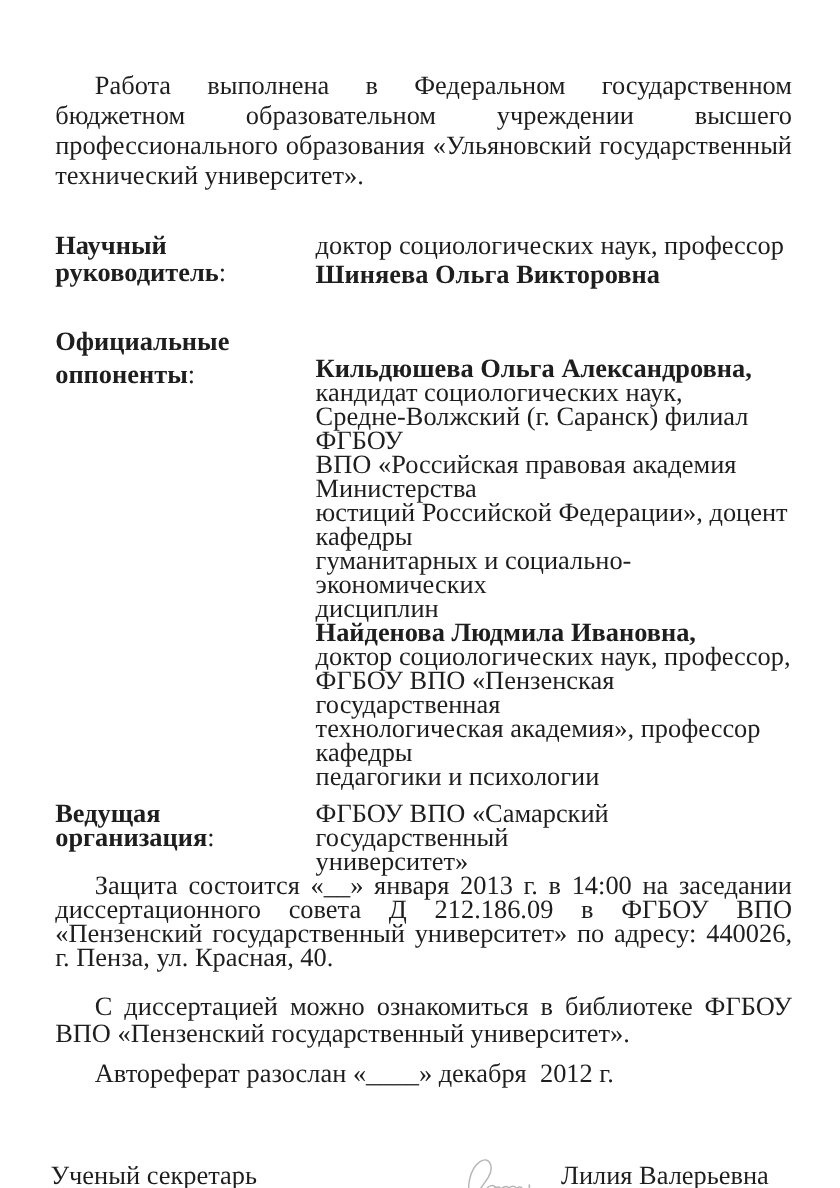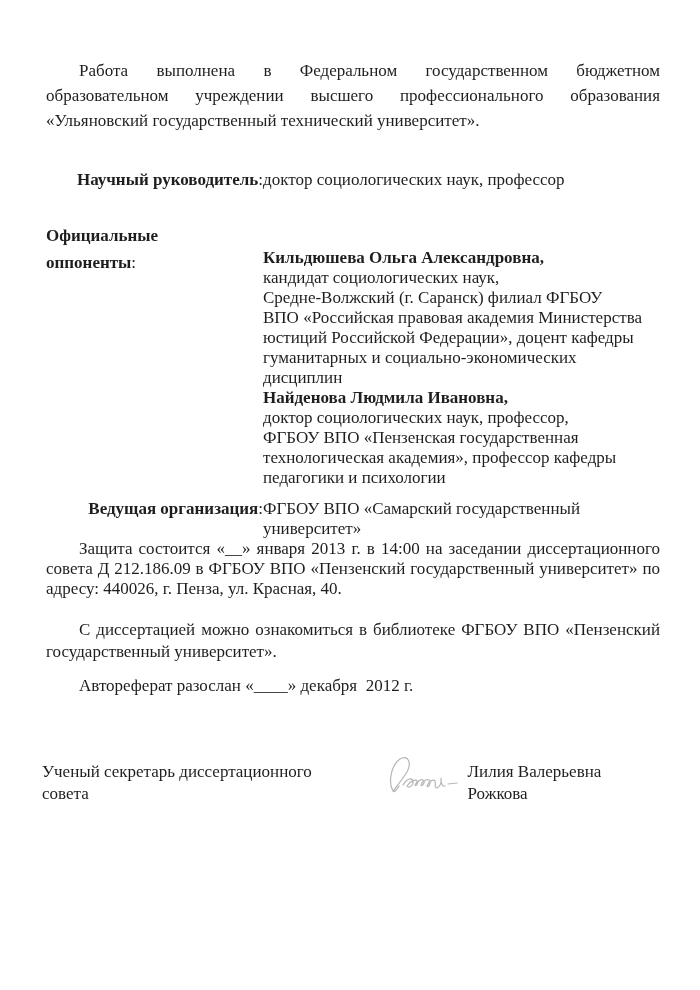--- a/index.html
+++ b/index.html
@@ -4,21 +4,21 @@
 <style>
   html, body { margin: 0; padding: 0; background: #ffffff; }
   .page {
     position: relative;
     width: 700px;
     height: 990px;
     box-sizing: border-box;
     background: #ffffff;
     color: #1e1e1e;
     font-family: "Liberation Serif", "DejaVu Serif", serif;
-    font-size: 17px;
+    font-size: 22px;
     padding: 58px 40px 0 46px;
     overflow: hidden;
   }
   .para {
     margin: 0;
     text-align: justify;
     text-align-last: left;
     text-indent: 33px;
   }
   .intro { line-height: 25px; }
@@ -26,21 +26,21 @@
   .library { margin-top: 20px; line-height: 22px; }
   .mailed  { margin-top: 12px; line-height: 22px; text-align: right; white-space: pre-wrap; }
   .grid-row {
     display: grid;
     grid-template-columns: 217px 1fr;
     align-items: start;
   }
   .row-supervisor { margin-top: 36px; line-height: 22px; }
   .row-opponents  { margin-top: 31px; }
   .row-leadorg    { margin-top: 11px; line-height: 20px; }
-  .label { font-weight: bold; text-align: right; }
+  .label { font-weight: bold; }
   .label .colon { font-weight: normal; }
   .label-2line { line-height: 27px; font-weight: bold; }
   .label-2line .colon { font-weight: normal; }
   .person-name { font-weight: bold; }
   .supervisor-name { margin-top: 2px; }
   .opp-content { padding-top: 12px; line-height: 20px; }
   .opp-item2 { margin-top: 14px; }
   .details { white-space: pre-line; }
   .org-value { white-space: pre-line; }
   .footer {
@@ -60,20 +60,21 @@
 <body>
 
 <div class="page">
 
   <p class="para intro">Работа выполнена в Федеральном государственном бюджетном образовательном учреждении высшего профессионального образования «Ульяновский государственный технический университет».</p>
 
   <div class="grid-row row-supervisor">
     <div class="label"><span>Научный руководитель</span><span class="colon">:</span></div>
     <div>
       <div>доктор социологических наук, профессор</div>
+      <div class="person-name supervisor-name">Шиняева Ольга Викторовна</div>
     </div>
   </div>
 
   <div class="grid-row row-opponents">
     <div class="label-2line">
       <div>Официальные</div>
       <div><span>оппоненты</span><span class="colon">:</span></div>
     </div>
     <div class="opp-content">
       <div class="opp-item opp-item2">

